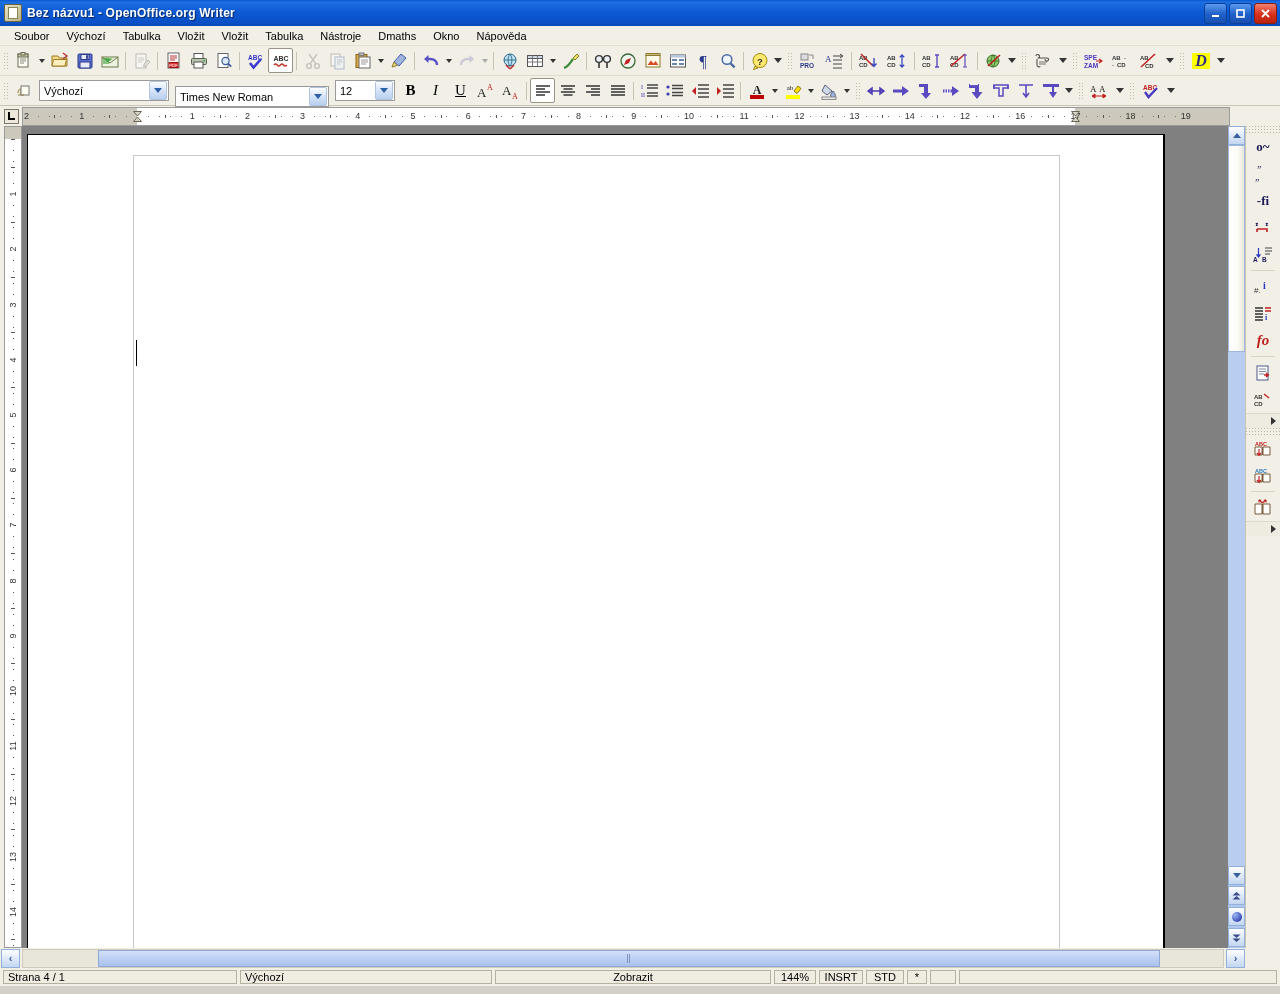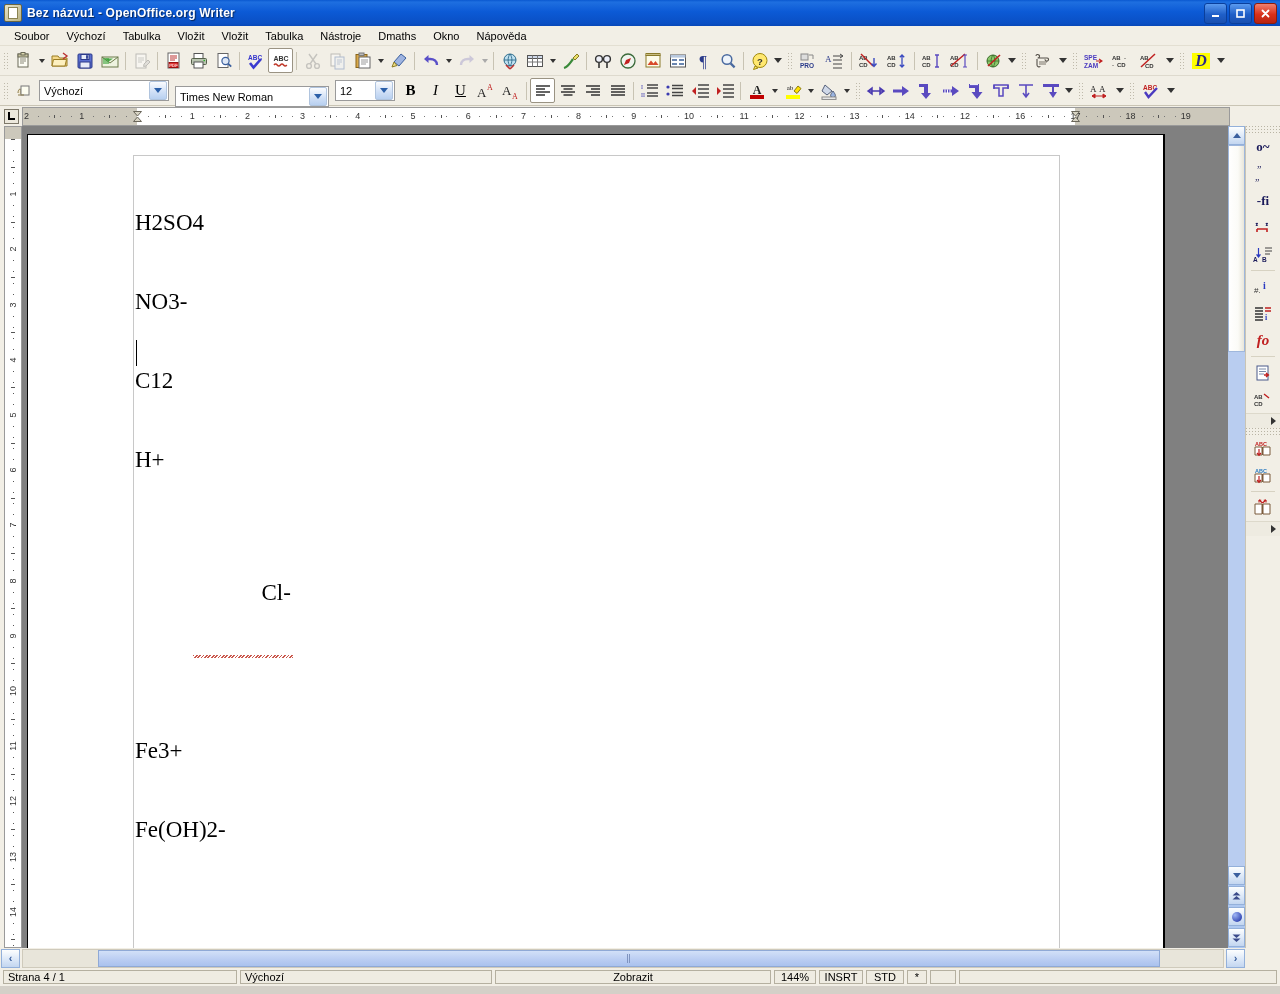--- a/index.html
+++ b/index.html
@@ -983,34 +983,20 @@
         <div class="tick" style="top: 795.84px; width: 1.5px; left: 7.5px;"></div>
         <div class="tick" style="top: 806.88px; width: 1.5px; left: 7.5px;"></div>
         <div class="tick" style="top: 812.4px; width: 4px; left: 6px;"></div>
         <div class="tick" style="top: 817.92px; width: 1.5px; left: 7.5px;"></div>
       </div>
   </div>
 
   <div class="canvas">
     <div class="page">
       <div class="textframe"></div>
-      <div class="doctext">
-        <div><span>H2SO4</span></div>
-        <div><span>NO3-</span></div>
-        <div><span>C12</span></div>
-        <div><span>H+</span></div>
-        <div>
-          <span class="spellwrap">
-            <span>Cl-</span>
-            <span class="squiggle"></span>
-          </span>
-        </div>
-        <div><span>Fe3+</span></div>
-        <div><span>Fe(OH)2-</span></div>
-      </div>
       <div class="caret"></div>
     </div>
   </div>
 
   <div class="vsb">
     <div class="sbbtn">
         <span class="sbarrow up"></span>
       </div>
     <div class="vthumb"></div>
     <div class="vtrack"></div>

